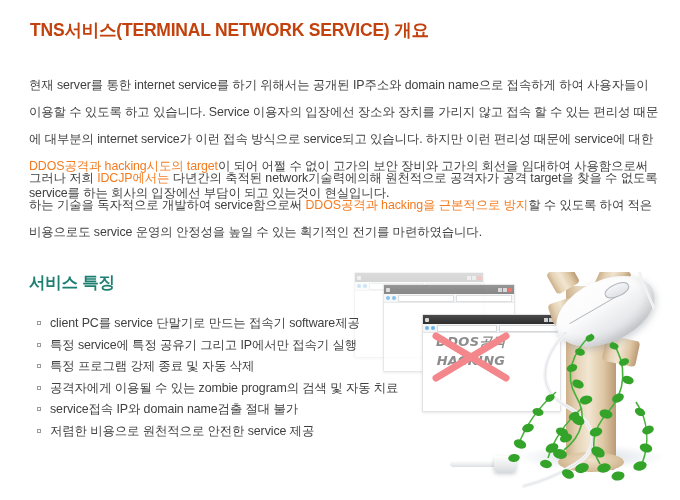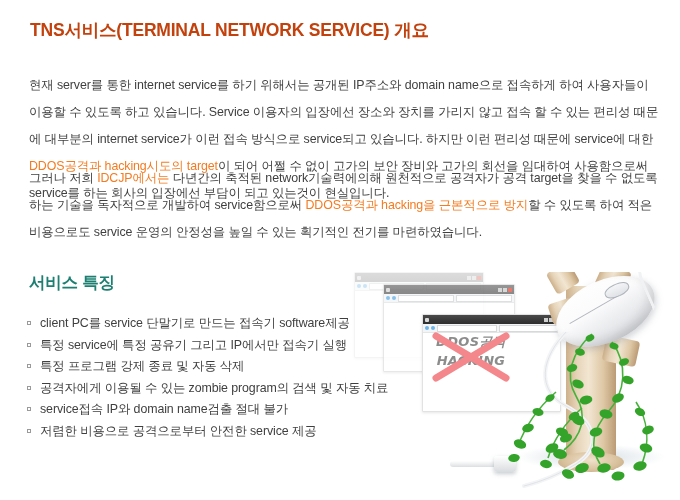--- a/index.html
+++ b/index.html
@@ -260,21 +260,21 @@
     left: 29px;
     top: 272px;
     font-size: 16.5px;
     font-weight: bold;
     color: #1d7f72;
     letter-spacing: -0.2px;
   }
 
   .feature-list {
     position: absolute;
-    left: 25px;
+    left: 35px;
     top: 313px;
     margin: 0;
     padding: 0;
     list-style: none;
     z-index: 5;
   }
   .feature-list li {
     font-size: 12.4px;
     line-height: 21.5px;
     color: #3f3f3f;
@@ -448,16 +448,16 @@
 
   <div class="section-title">서비스 특징</div>
 
   <ul class="feature-list" id="feature-list">
       <li><span class="bullet"></span><span>client PC를 service 단말기로 만드는 접속기 software제공</span></li>
       <li><span class="bullet"></span><span>특정 service에 특정 공유기 그리고 IP에서만 접속기 실행</span></li>
       <li><span class="bullet"></span><span>특정 프로그램 강제 종료 및 자동 삭제</span></li>
       <li><span class="bullet"></span><span>공격자에게 이용될 수 있는 zombie program의 검색 및 자동 치료</span></li>
       <li><span class="bullet"></span></li>
       <li><span class="bullet"></span><span>service접속 IP와 domain name검출 절대 불가</span></li>
-      <li><span class="bullet"></span><span>저렴한 비용으로 공격으로부터 안전한 service 제공</span></li>
+      <li><span class="bullet"></span><span>저렴한 비용으로 원천적으로 안전한 service 제공</span></li>
     </ul>
 
 </div>
 
 </body></html>

